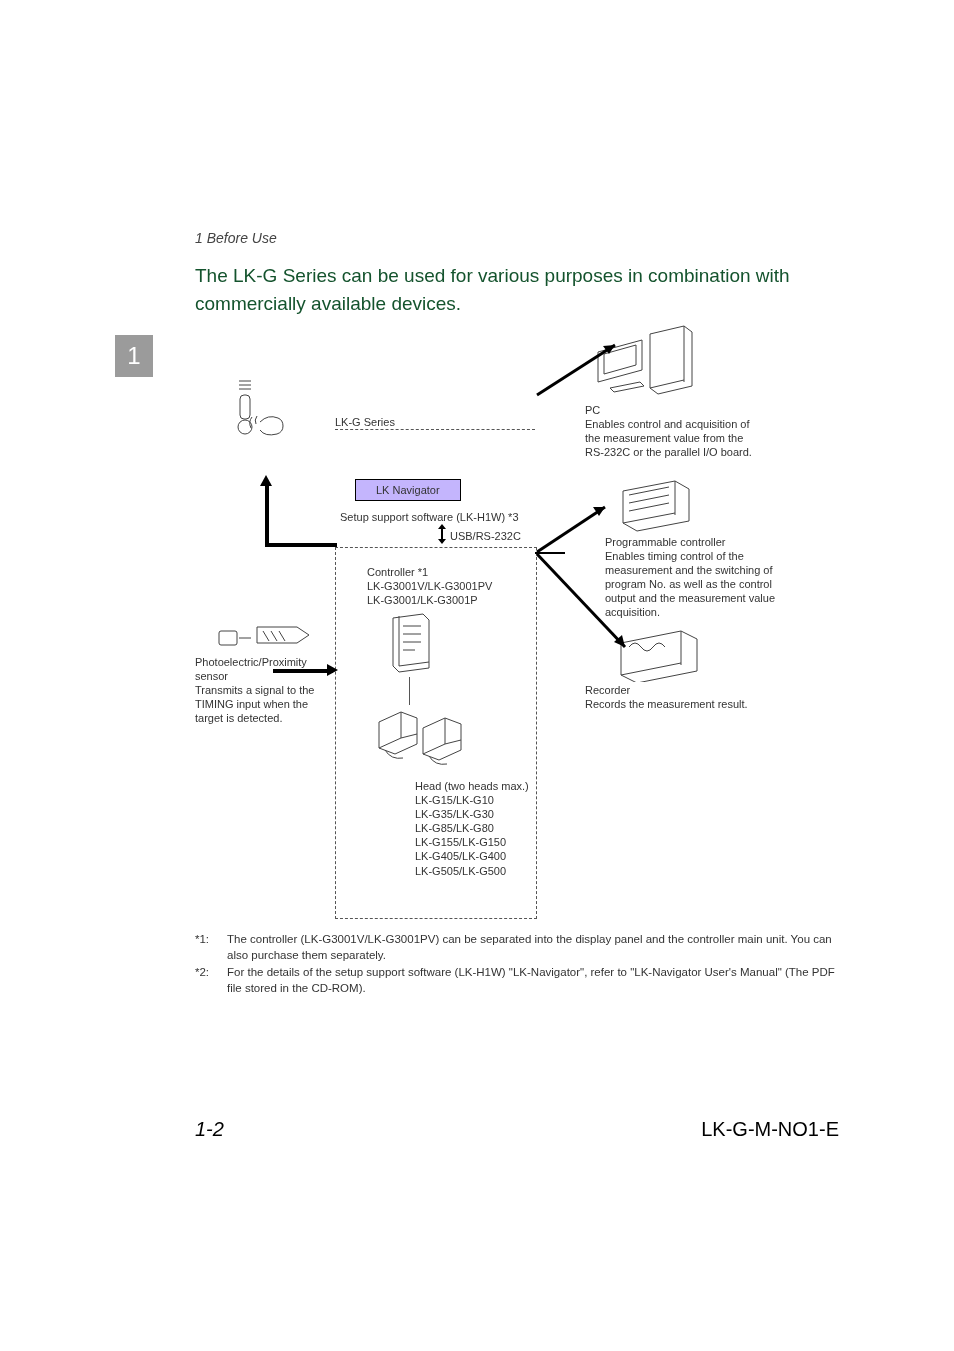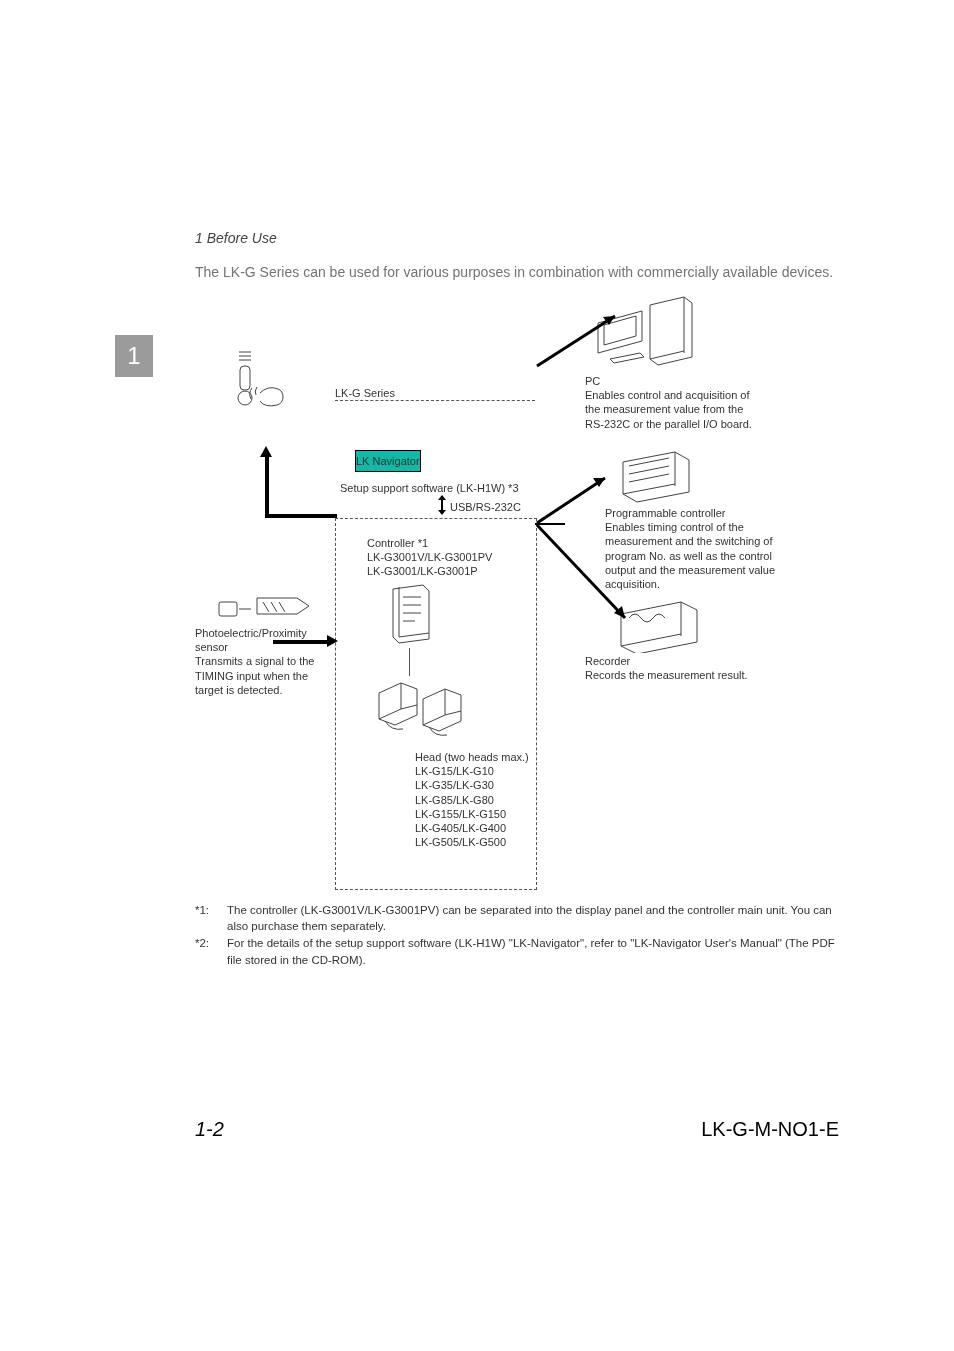--- a/index.html
+++ b/index.html
@@ -1,33 +1,33 @@
 <!DOCTYPE html>
 <html><head>
 <meta charset="utf-8">
 <style>
   body{margin:0;background:#fff;font-family:Arial,Helvetica,sans-serif;color:#000}
   .page{width:954px;height:1351px;margin:0 auto;position:relative;box-sizing:border-box;padding:0}
   .content{position:absolute;left:195px;top:230px;right:115px}
   .breadcrumb{font-style:italic;font-size:14px;color:#444;margin-bottom:16px}
   .title{font-size:31px;font-weight:bold;margin:0 0 44px 0}
   .tab{position:absolute;left:115px;top:335px;width:38px;height:42px;background:#9b9b9b;color:#fff;font-size:24px;display:flex;align-items:center;justify-content:center}
-  .intro{font-size:14px;line-height:1.45;color:#737373;margin-bottom:26px}
+  .intro{font-size:19px;line-height:1.45;color:#14532d;margin-bottom:20px}
   .diagram{position:relative;width:640px;height:580px;font-size:11px;line-height:1.28;color:#333}
   .note-list{margin-top:14px;font-size:11.5px;line-height:1.4;color:#333}
   .note-row{display:flex;gap:10px;margin-bottom:1px}
   .note-key{flex:0 0 22px}
   .footer{position:absolute;left:195px;right:115px;bottom:210px;display:flex;justify-content:space-between;font-size:20px}
   .footer .pn{font-style:italic}
 
   
   .box{position:absolute}
   .lbl{position:absolute}
   .dashbox{border:1.2px dashed #555}
-  .linebox{border:1px solid #000;background:#14b8a6;padding:3px 0;display:inline-block;font-size:11px}
+  .linebox{border:1px solid #000;background:#c4b5fd;padding:3px 20px;display:inline-block;font-size:11px}
   .arrow{position:absolute;background:#000}
   .arrow.h{height:2px}
   .arrow.v{width:2px}
   .tri{position:absolute;width:0;height:0}
   .tri.up{border-left:6px solid transparent;border-right:6px solid transparent;border-bottom:11px solid #000}
   .tri.rt{border-top:6px solid transparent;border-bottom:6px solid transparent;border-left:11px solid #000}
   svg{display:block}
 </style>
 </head>
 <body>

